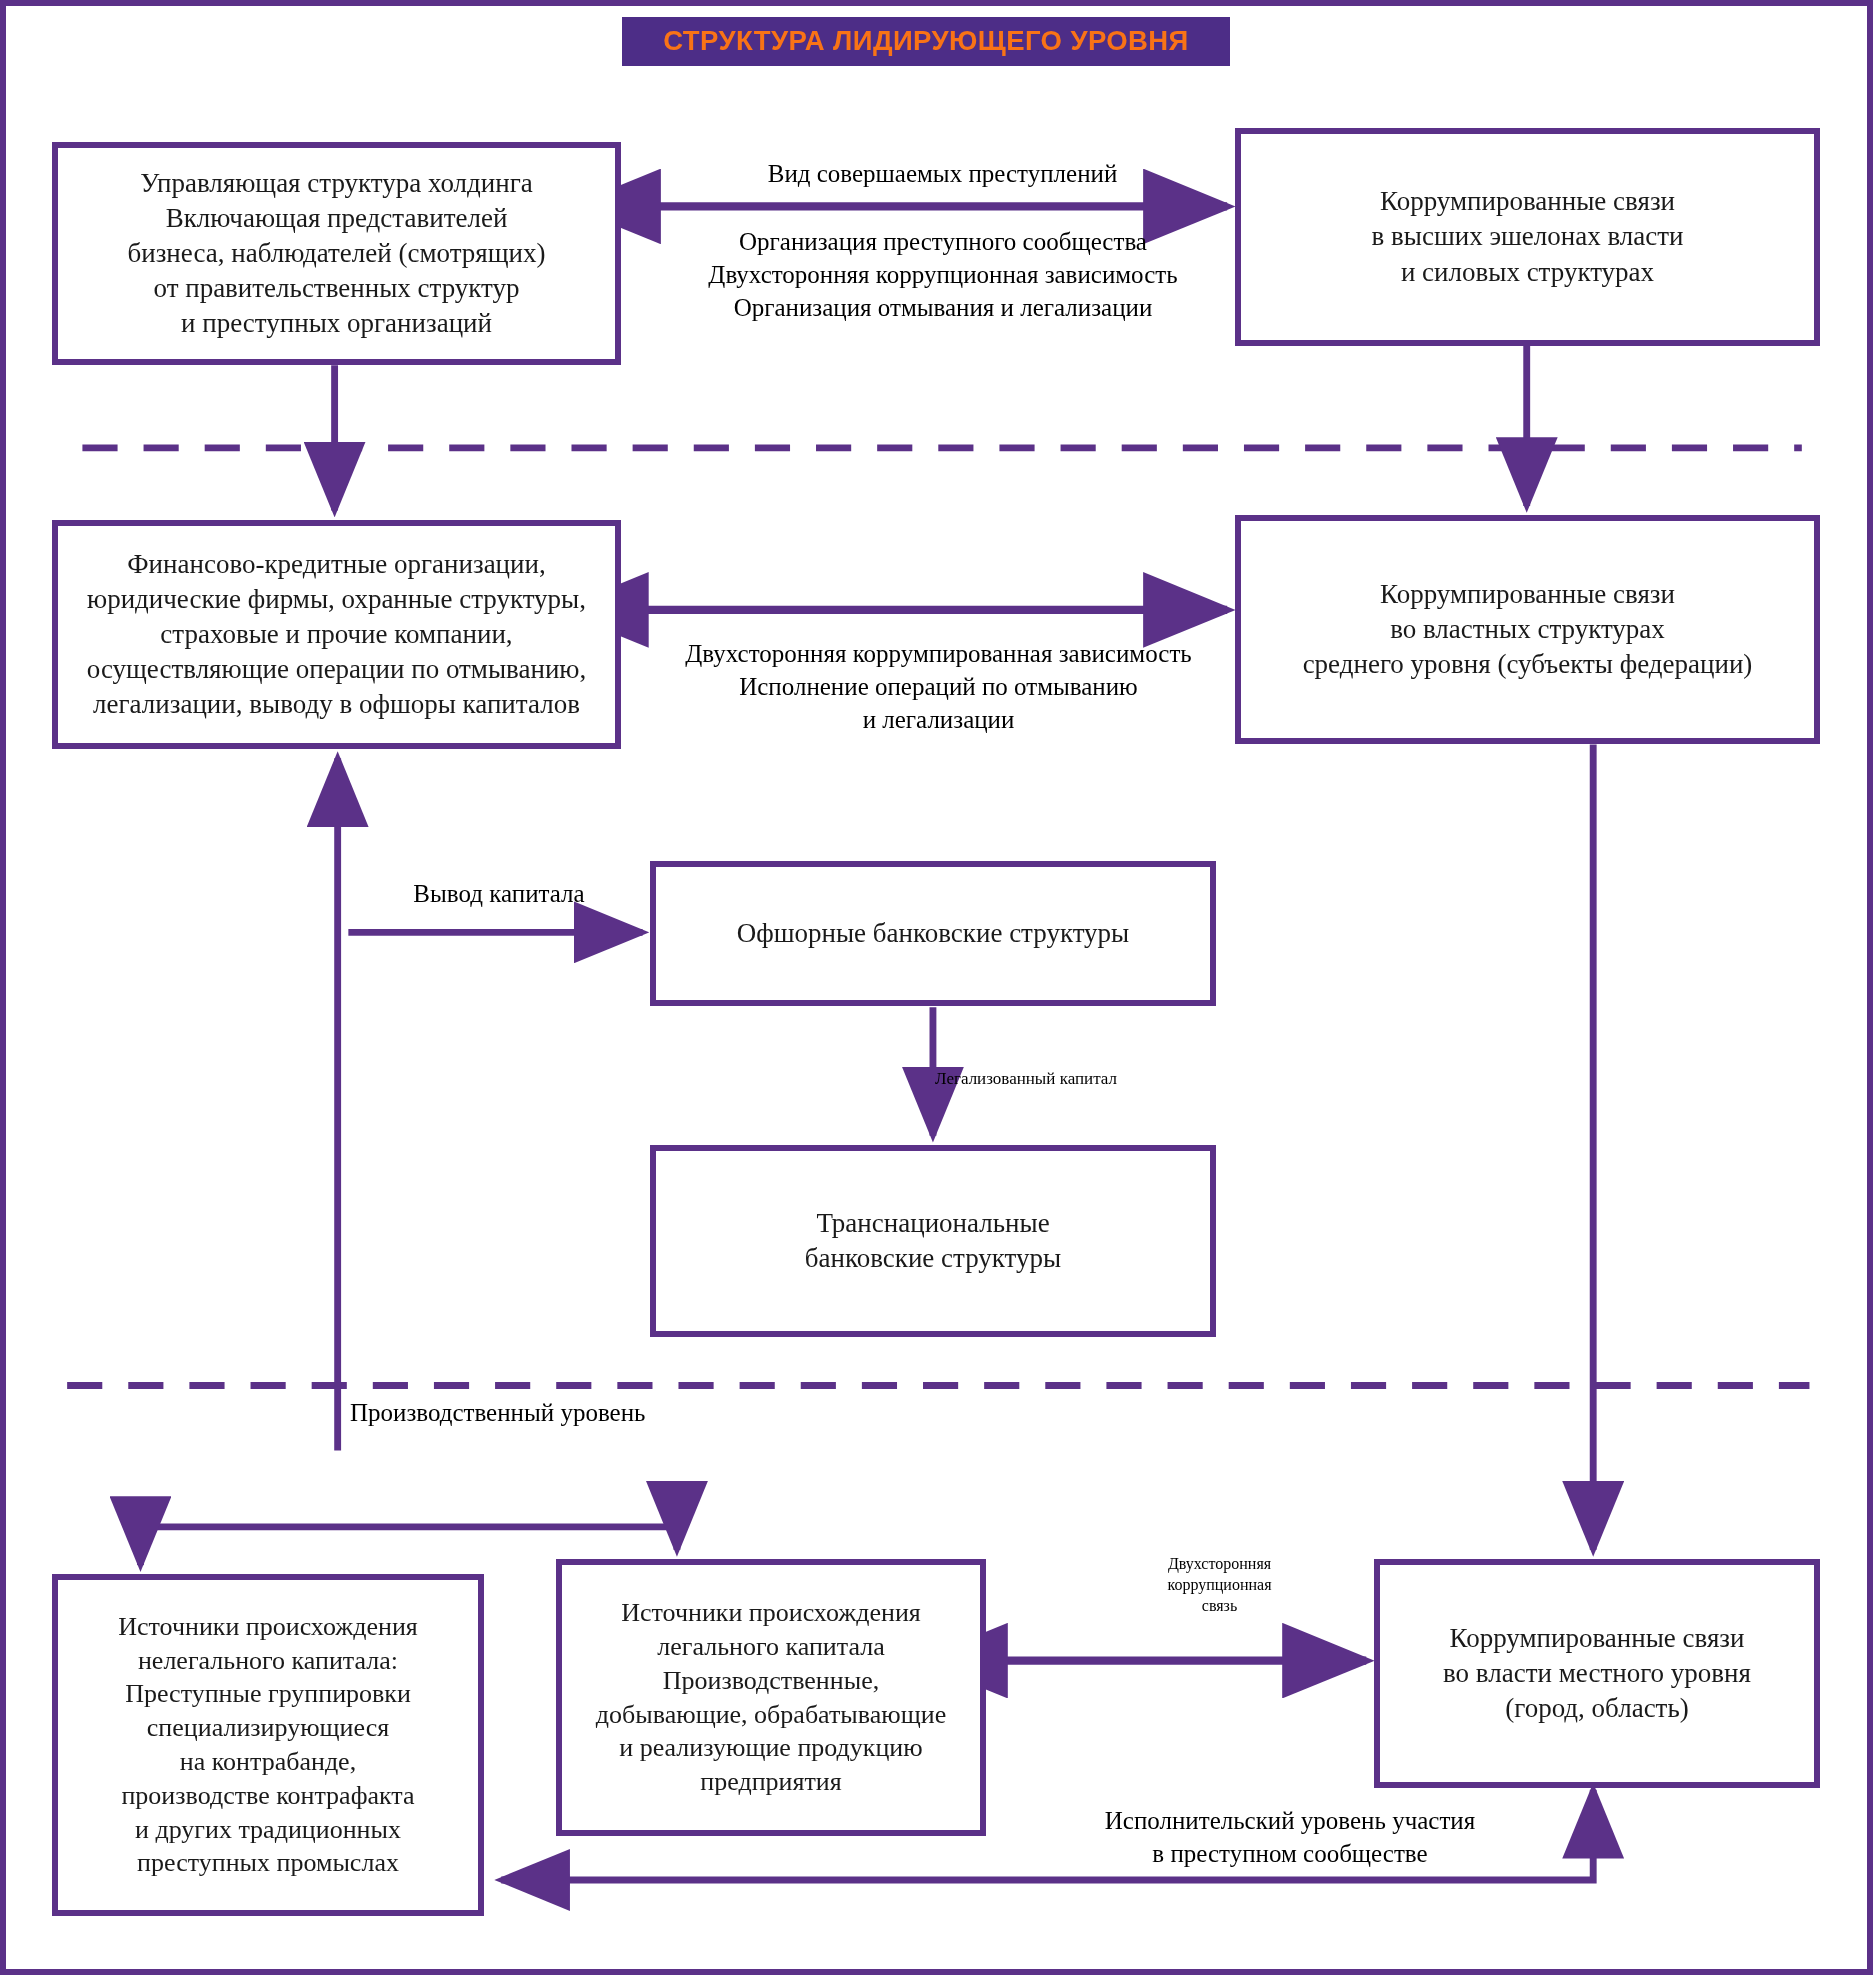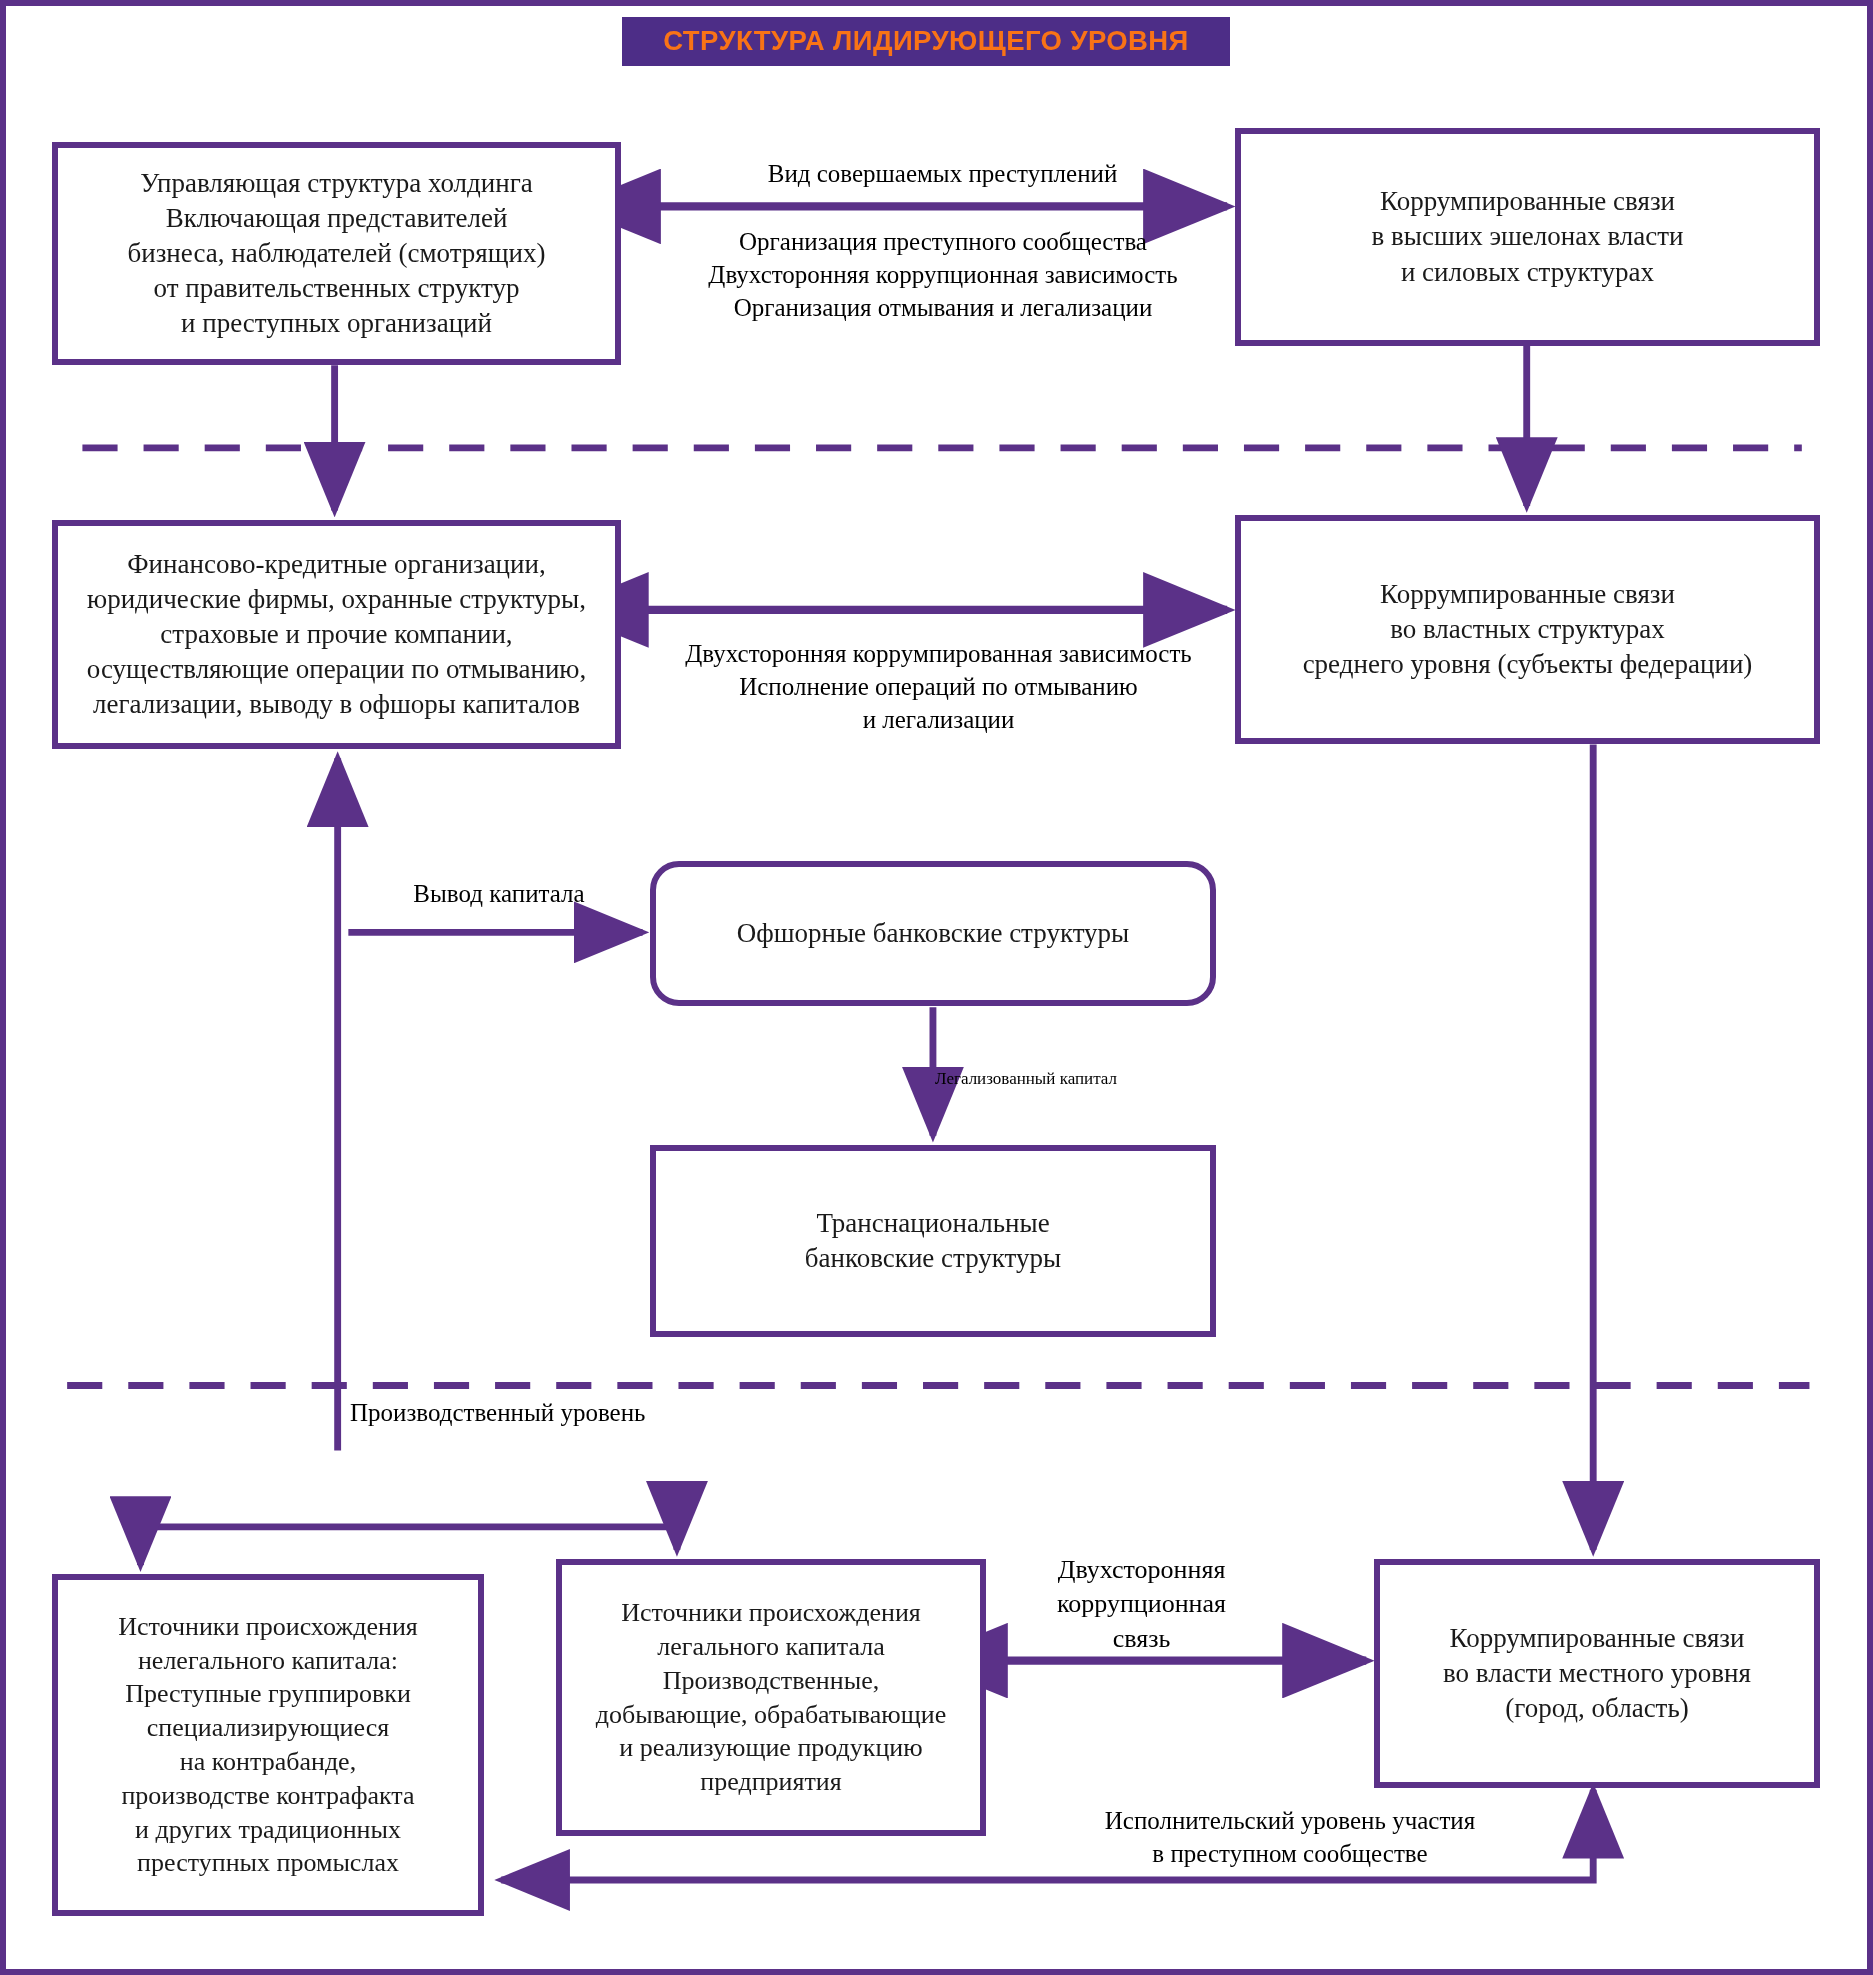--- a/index.html
+++ b/index.html
@@ -19,34 +19,34 @@
         letter-spacing:0.4px;z-index:5;}
 
   .edge-label{position:absolute;color:#000000;text-align:center;line-height:1.32;
         white-space:pre-line;z-index:4;}
 
   
   #n-holding      {left:46px;  top:136px;  width:569px; height:223px; font-size:27px;}
   #n-top-power    {left:1229px;top:122px;  width:585px; height:218px; font-size:27px;}
   #n-finance      {left:46px;  top:514px;  width:569px; height:229px; font-size:27px;}
   #n-mid-power    {left:1229px;top:509px;  width:585px; height:229px; font-size:27px;}
-  #n-offshore     {left:644px; top:855px; width:566px; height:145px; font-size:27px;border-radius:29px;}
+  #n-offshore     {left:644px; top:855px; width:566px; height:145px; font-size:27px;}
   #n-transnat     {left:644px; top:1139px; width:566px; height:192px; font-size:27px;}
   #n-illegal      {left:46px;  top:1568px; width:432px; height:342px; font-size:26px;}
   #n-legal        {left:550px; top:1553px; width:430px; height:277px; font-size:26px;}
   #n-local-power  {left:1368px;top:1553px; width:446px; height:229px; font-size:27px;}
 
   
   #l-crimes   {left:646px; top:151px;  width:581px; font-size:25px;}
   #l-crimes2  {left:641px; top:219px;  width:592px; font-size:25px;}
   #l-twoway   {left:627px; top:631px;  width:611px; font-size:25px;}
   #l-withdraw {left:367px; top:871px; width:252px; font-size:25px;}
   #l-legalcap {left:929px;top:1062px; width:336px; font-size:17px;text-align:left;}
   #l-prodlevel{left:344px; top:1390px; width:367px; font-size:25px;text-align:left;}
-  #l-twoway2  {left:992px;top:1547px; width:287px; font-size:26px;text-align:center;}
+  #l-twoway2  {left:1070px;top:1547px; width:287px; font-size:16px;text-align:center;}
   #l-exec     {left:1047px;top:1798px; width:474px; font-size:25px;}
 </style>
 </head>
 <body>
 
 <div id="page">
 
   <div class="title-banner">СТРУКТУРА ЛИДИРУЮЩЕГО УРОВНЯ</div>
 
   <svg id="edges" viewBox="0 0 2451 2584" xmlns="http://www.w3.org/2000/svg">

